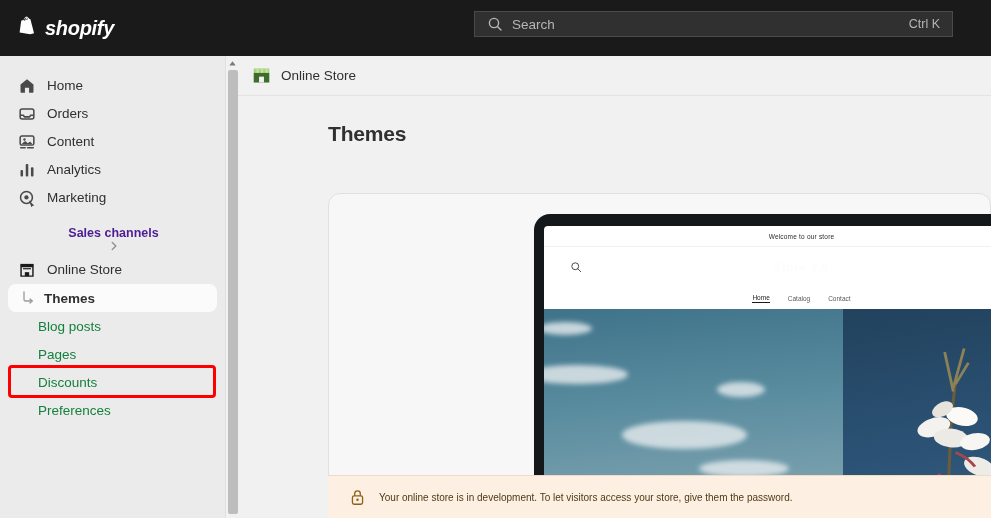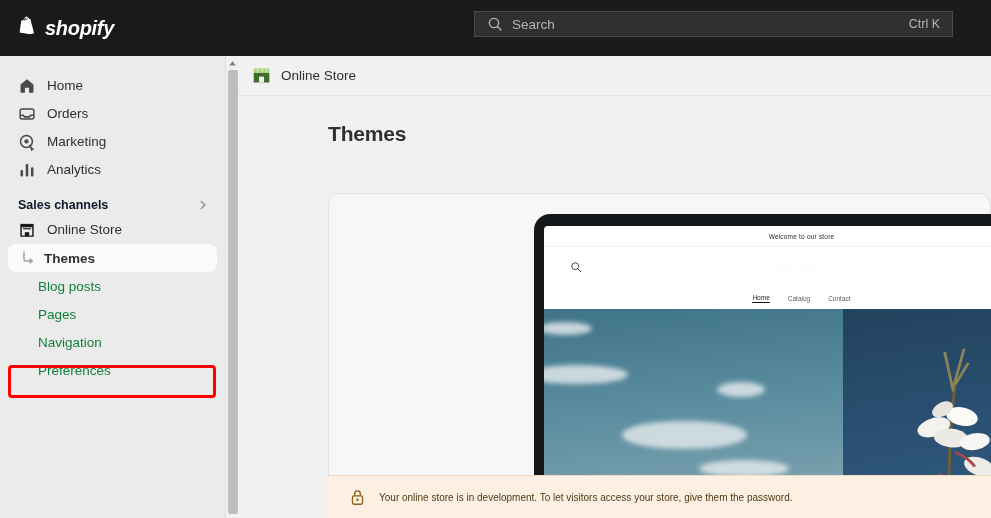--- a/index.html
+++ b/index.html
@@ -53,21 +53,21 @@
     padding-left: 10px; border-radius: 8px;
     color: #303030; font-size: 13.5px;
     gap: 11px;
   }
   .nav-item .ico { width: 18px; height: 18px; flex: none; display: block; }
   .nav-label { line-height: 1; }
 
   .section-head {
     display: flex; align-items: center; justify-content: space-between;
     margin: 14px 16px 4px 18px;
-    color: #0f172a; font-size: 12.5px; font-weight: bold;
+    color: #4c1d95; font-size: 12.5px; font-weight: bold; flex-direction: column;
   }
   .chev { width: 12px; height: 12px; }
 
   .sub-item {
     display: flex; align-items: center;
     height: 28px; margin: 0 8px; padding-left: 30px;
     color: #15803d; font-size: 13.5px; border-radius: 8px;
   }
   .sub-item.active {
     background: #fbfbfb; color: #303030; font-weight: bold;
@@ -220,37 +220,47 @@
     <div class="nav-item">
       <svg class="ico" viewBox="0 0 20 20">
         <rect x="2.4" y="4.4" width="15.2" height="11.2" rx="2.2" fill="none" stroke="#4a4a4a" stroke-width="1.7"></rect>
         <path d="M2.4 11.4h3.6l1.1 1.8h5.8l1.1-1.8h3.6" fill="none" stroke="#4a4a4a" stroke-width="1.7" stroke-linejoin="round"></path>
       </svg>
       <span class="nav-label">Orders</span>
     </div>
 
 
 
+    <div class="nav-item">
+      <svg class="ico" viewBox="0 0 20 20">
+        <rect x="2.4" y="3.4" width="15.2" height="10" rx="1.8" fill="none" stroke="#4a4a4a" stroke-width="1.7"></rect>
+        <circle cx="7.2" cy="7.2" r="1.3" fill="#4a4a4a"></circle>
+        <path d="M4 12.2 8 8.8l3 2.6 2.4-1.9 2.6 2.7z" fill="#4a4a4a"></path>
+        <line x1="3" y1="16.4" x2="8" y2="16.4" stroke="#4a4a4a" stroke-width="1.6" stroke-linecap="round"></line>
+        <line x1="10.6" y1="16.4" x2="17" y2="16.4" stroke="#4a4a4a" stroke-width="1.6" stroke-linecap="round"></line>
+      </svg>
+      <span class="nav-label">Content</span>
+    </div>
+
+    <div class="nav-item">
+      <svg class="ico" viewBox="0 0 20 20">
+        <rect x="2.8" y="10" width="2.8" height="7.2" rx="1" fill="#4a4a4a"></rect>
+        <rect x="8.6" y="3.2" width="2.8" height="14" rx="1" fill="#4a4a4a"></rect>
+        <rect x="14.4" y="7" width="2.8" height="10.2" rx="1" fill="#4a4a4a"></rect>
+      </svg>
+      <span class="nav-label">Analytics</span>
+    </div>
 
     <div class="nav-item">
       <svg class="ico" viewBox="0 0 20 20">
         <circle cx="9.4" cy="9.4" r="6.6" fill="none" stroke="#4a4a4a" stroke-width="1.7"></circle>
         <circle cx="9.4" cy="9.4" r="2.4" fill="#4a4a4a"></circle>
         <path d="M11.8 12.2 18 18.4l-2.2.4-.5 2.1z" fill="#4a4a4a"></path>
       </svg>
       <span class="nav-label">Marketing</span>
-    </div>
-
-    <div class="nav-item">
-      <svg class="ico" viewBox="0 0 20 20">
-        <rect x="2.8" y="10" width="2.8" height="7.2" rx="1" fill="#4a4a4a"></rect>
-        <rect x="8.6" y="3.2" width="2.8" height="14" rx="1" fill="#4a4a4a"></rect>
-        <rect x="14.4" y="7" width="2.8" height="10.2" rx="1" fill="#4a4a4a"></rect>
-      </svg>
-      <span class="nav-label">Analytics</span>
     </div>
 
 
     <div class="section-head">
       <span>Sales channels</span>
       <svg class="chev" viewBox="0 0 12 12">
         <path d="M4.2 2.4 7.8 6l-3.6 3.6" fill="none" stroke="#8a8a8a" stroke-width="1.3" stroke-linecap="round" stroke-linejoin="round"></path>
       </svg>
     </div>
 
@@ -272,21 +282,21 @@
       <span>Themes</span>
     </div>
 
     <div class="sub-item">
       <span>Blog posts</span>
     </div>
     <div class="sub-item">
       <span>Pages</span>
     </div>
     <div class="sub-item">
-      <span>Navigation</span>
+      <span>Discounts</span>
     </div>
     <div class="sub-item">
       <span>Preferences</span>
     </div>
   </div>
 
   <div class="highlight-box"></div>
 
   <div class="scrollbar">
     <div class="sb-arrow">

